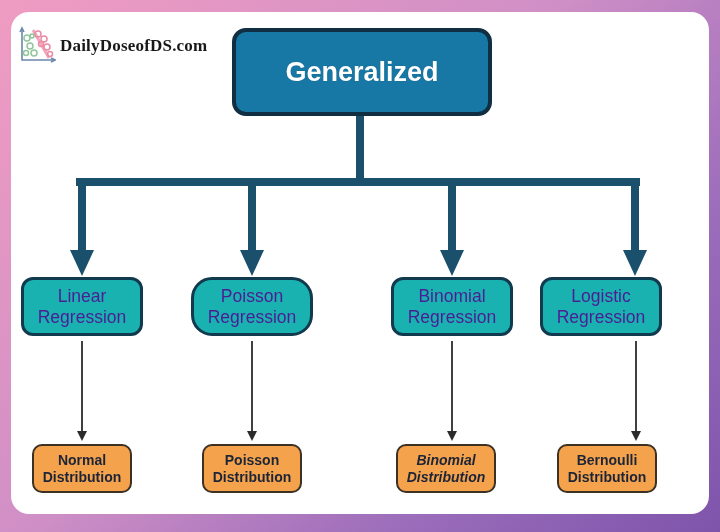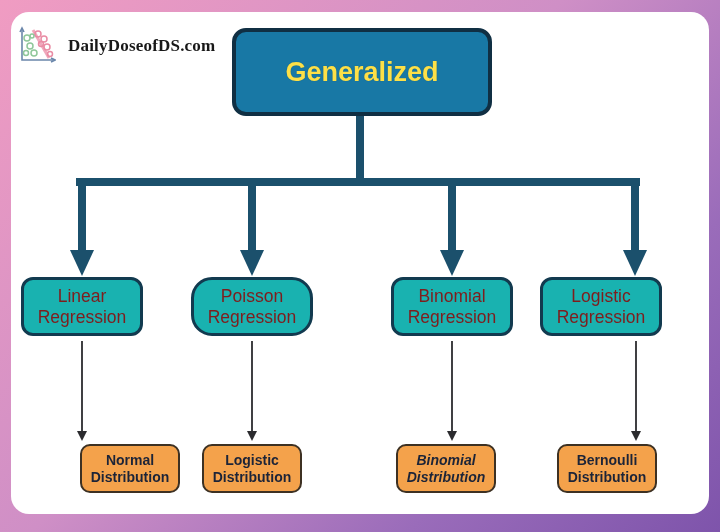--- a/index.html
+++ b/index.html
@@ -6,56 +6,56 @@
   body{
     width:720px;height:532px;position:relative;overflow:hidden;
     font-family:"Liberation Sans", sans-serif;
     background:linear-gradient(135deg,#f09cc2 0%,#cf8fc6 45%,#9a6cba 75%,#7e54ab 100%);
   }
   .card{
     position:absolute;left:11px;top:12px;width:698px;height:502px;
     background:#ffffff;border-radius:18px;
   }
   
-  .brand{position:absolute;left:16px;top:26px;display:flex;align-items:center;gap:12px;}
+  .brand{position:absolute;left:16px;top:26px;display:flex;align-items:center;gap:4px;}
   .brand-text{
     font-family:"Liberation Serif", serif;font-weight:700;font-size:17px;
     color:#181818;letter-spacing:.2px;
   }
   
   .connector{position:absolute;left:0;top:0;width:720px;height:532px;pointer-events:none;}
   
   .title-node{
     position:absolute;left:232px;top:28px;width:260px;height:88px;
     background:#1878a5;border:4px solid #102f43;border-radius:14px;
     display:flex;flex-direction:column;align-items:center;justify-content:center;
     box-sizing:border-box;
   }
   .title-node .ln{
-    color:#fde047;font-weight:700;font-size:27px;line-height:33px;
+    color:#ffffff;font-weight:700;font-size:27px;line-height:33px;
     text-shadow:0 0 1px rgba(8,40,60,.35);
   }
   
   .reg-node{
     position:absolute;top:277px;width:122px;height:59px;
     background:#19b2b0;border:3px solid #123a4f;border-radius:12px;
     display:flex;align-items:center;justify-content:center;text-align:center;
     box-sizing:border-box;
   }
-  .reg-node span{color:#7f1d1d;font-size:17.5px;line-height:21px;font-weight:400;}
+  .reg-node span{color:#4c1d95;font-size:17.5px;line-height:21px;font-weight:400;}
   
   .dist-node{
     position:absolute;top:444px;width:100px;height:49px;
     background:#f4a24b;border:2.5px solid #3d3123;border-radius:10px;
     display:flex;align-items:center;justify-content:center;text-align:center;
     box-sizing:border-box;
   }
   .dist-node span{color:#1c2438;font-size:14px;line-height:17px;font-weight:700;}
   .c1{left:21px;}  .c2{left:191px;border-radius:21px;} .c3{left:391px;text-align:center;} .c4{left:540px;}
-  .d1{left:32px;margin-left:48px;}  .d2{left:202px;} .d3{left:396px;font-style:italic;} .d4{left:557px;}
+  .d1{left:32px;}  .d2{left:202px;} .d3{left:396px;font-style:italic;} .d4{left:557px;}
 </style>
 </head>
 <body>
 
 <div class="card"></div>
 
 <svg class="connector" viewBox="0 0 720 532" xmlns="http://www.w3.org/2000/svg">
   <g stroke="#1b506c" stroke-width="8" fill="none" stroke-linecap="square">
     <path d="M360 112 V182"></path>
     <path d="M80 182 H636"></path>
@@ -124,20 +124,20 @@
   <span>Binomial Regression</span>
 </div>
 <div class="reg-node c4">
   <span>Logistic Regression</span>
 </div>
 
 <div class="dist-node d1">
   <span>Normal Distribution</span>
 </div>
 <div class="dist-node d2">
-  <span>Logistic Distribution</span>
+  <span>Poisson Distribution</span>
 </div>
 <div class="dist-node d3">
   <span>Binomial Distribution</span>
 </div>
 <div class="dist-node d4">
   <span>Bernoulli Distribution</span>
 </div>
 
 </body></html>

